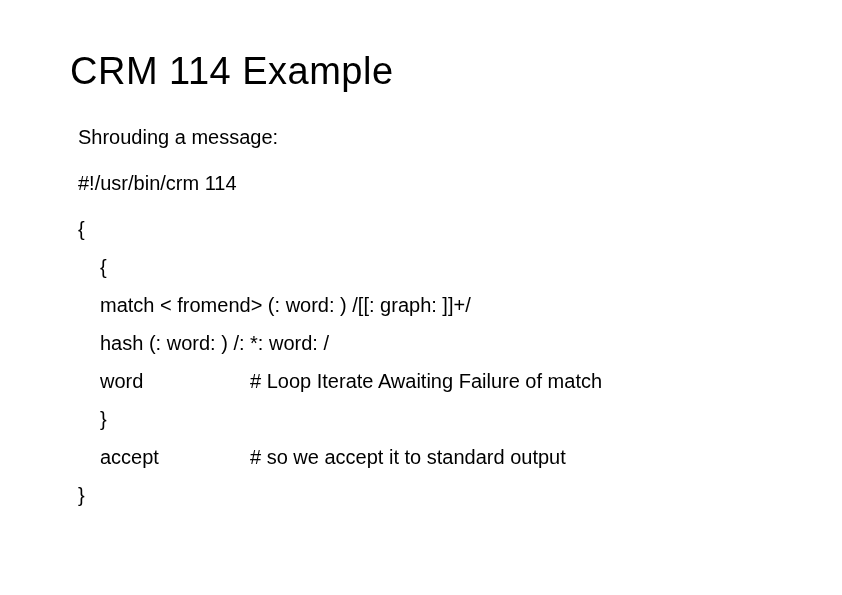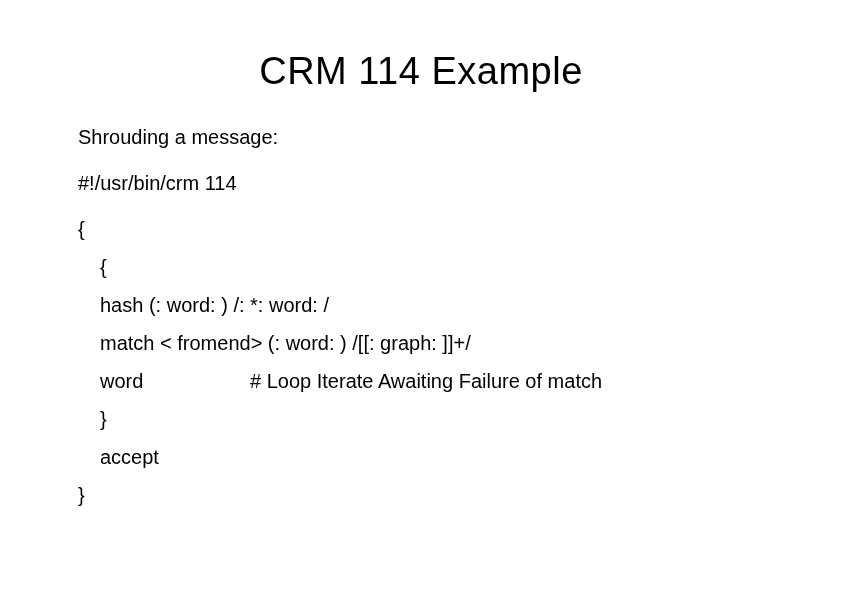--- a/index.html
+++ b/index.html
@@ -13,21 +13,21 @@
   }
   .slide {
     position: relative;
     width: 842px;
     height: 595px;
     box-sizing: border-box;
     padding: 50px 70px 30px 70px;
   }
   .title {
     font-size: 38px;
-    text-align: center;
+    text-align: left;
     margin: 0 0 28px 0;
     letter-spacing: 0.5px;
     font-weight: normal;
   }
   .body {
     font-size: 20px;
     line-height: 1.6;
   }
   .line {
     margin: 6px 8px;
@@ -50,31 +50,32 @@
   <div class="body">
 
     <div class="line">Shrouding a message:</div>
 
     <div class="line" style="margin-top:14px">#!/usr/bin/crm 114</div>
 
     <div class="line" style="margin-top:14px">{</div>
 
     <div class="line i1">{</div>
 
+    <div class="line i1">match &lt; fromend&gt; (: word: ) /[[: graph: ]]+/</div>
+
     <div class="line i1">hash (: word: ) /: *: word: /</div>
-
-    <div class="line i1">match &lt; fromend&gt; (: word: ) /[[: graph: ]]+/</div>
 
     <div class="line i1 liaf-line">
       <span class="kw">word</span>
       <span># Loop Iterate Awaiting Failure of match</span>
     </div>
 
     <div class="line i1">}</div>
 
     <div class="line i1 accept-line">
       <span class="kw">accept</span>
+      <span># so we accept it to standard output</span>
     </div>
 
     <div class="line">}</div>
 
   </div>
 </div>
 
 </body></html>

